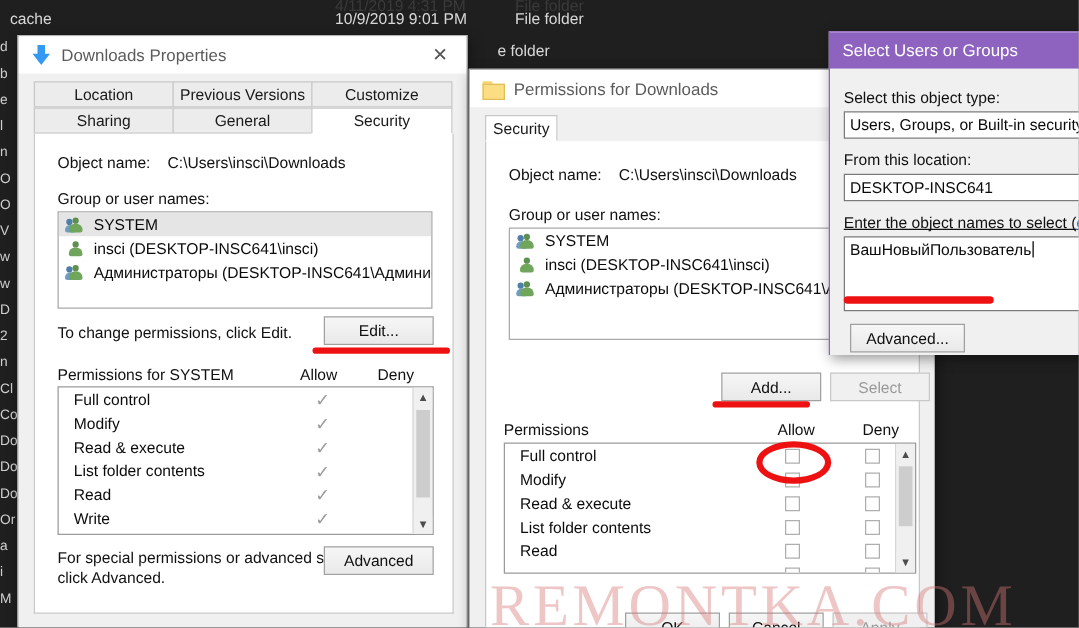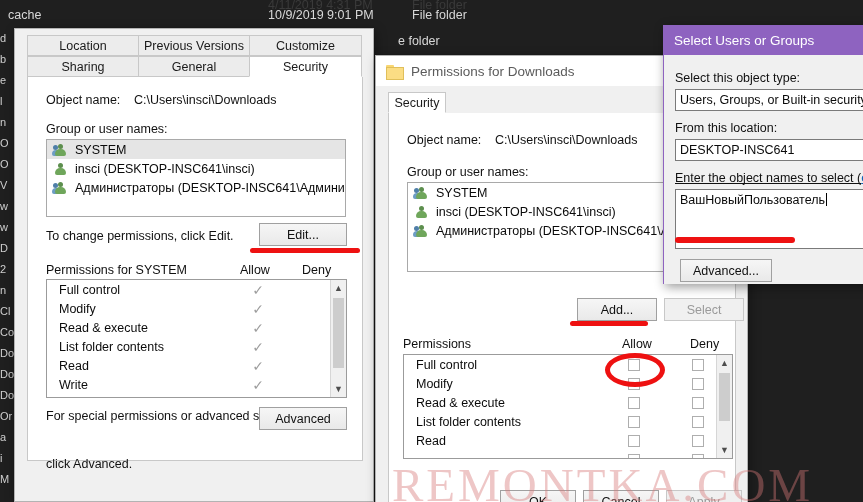--- a/index.html
+++ b/index.html
@@ -275,20 +275,25 @@
         <div>Do</div>
         <div>Do</div>
         <div>Or</div>
         <div>a</div>
         <div>i</div>
         <div>M</div>
     </div>
   </div>
 
   <div class="dlg" style="left:14px; top:28px; width:360px; height:474px;">
+    <div class="dlg-title">
+      <span class="ico-dl"></span>
+      <span class="ttl">Downloads Properties</span>
+      <span class="dlg-close">✕</span>
+    </div>
 
     <div class="dlg-body" style="height:444px;">
 
       <div class="tabstrip" style="position:absolute; left:12px; top:6px; width:336px;">
         <div class="tab-row">
           <div class="tab" style="width:112px;">Location</div>
           <div class="tab" style="width:112px;">Previous Versions</div>
           <div class="tab" style="width:113px;">Customize</div>
         </div>
         <div class="tab-row">
@@ -373,21 +378,21 @@
             <span style="width:36px;"></span>
           </div>
           <div class="scrollbar">
             <div class="sb-arrow">▲</div>
             <div class="sb-thumb" style="top:18px; height:70px;"></div>
             <div class="sb-arrow bot">▼</div>
           </div>
         </div>
 
         <div class="lbl" style="position:absolute; left:18px; top:332px;">For special permissions or advanced settings,</div>
-        <div class="lbl" style="position:absolute; left:18px; top:348px;margin-top:32px;">click Advanced.</div>
+        <div class="lbl" style="position:absolute; left:18px; top:348px;">click Advanced.</div>
         <div class="btn" style="position:absolute; left:231px; top:330px; width:88px; height:23px;text-align:center;">Advanced</div>
       </div>
     </div>
   </div>
 
   <div class="dlg" style="left:375px; top:55px; width:373px; height:460px;">
     <div class="dlg-title">
       <span class="ico-folder"></span>
       <span class="ttl">Permissions for Downloads</span>
     </div>

